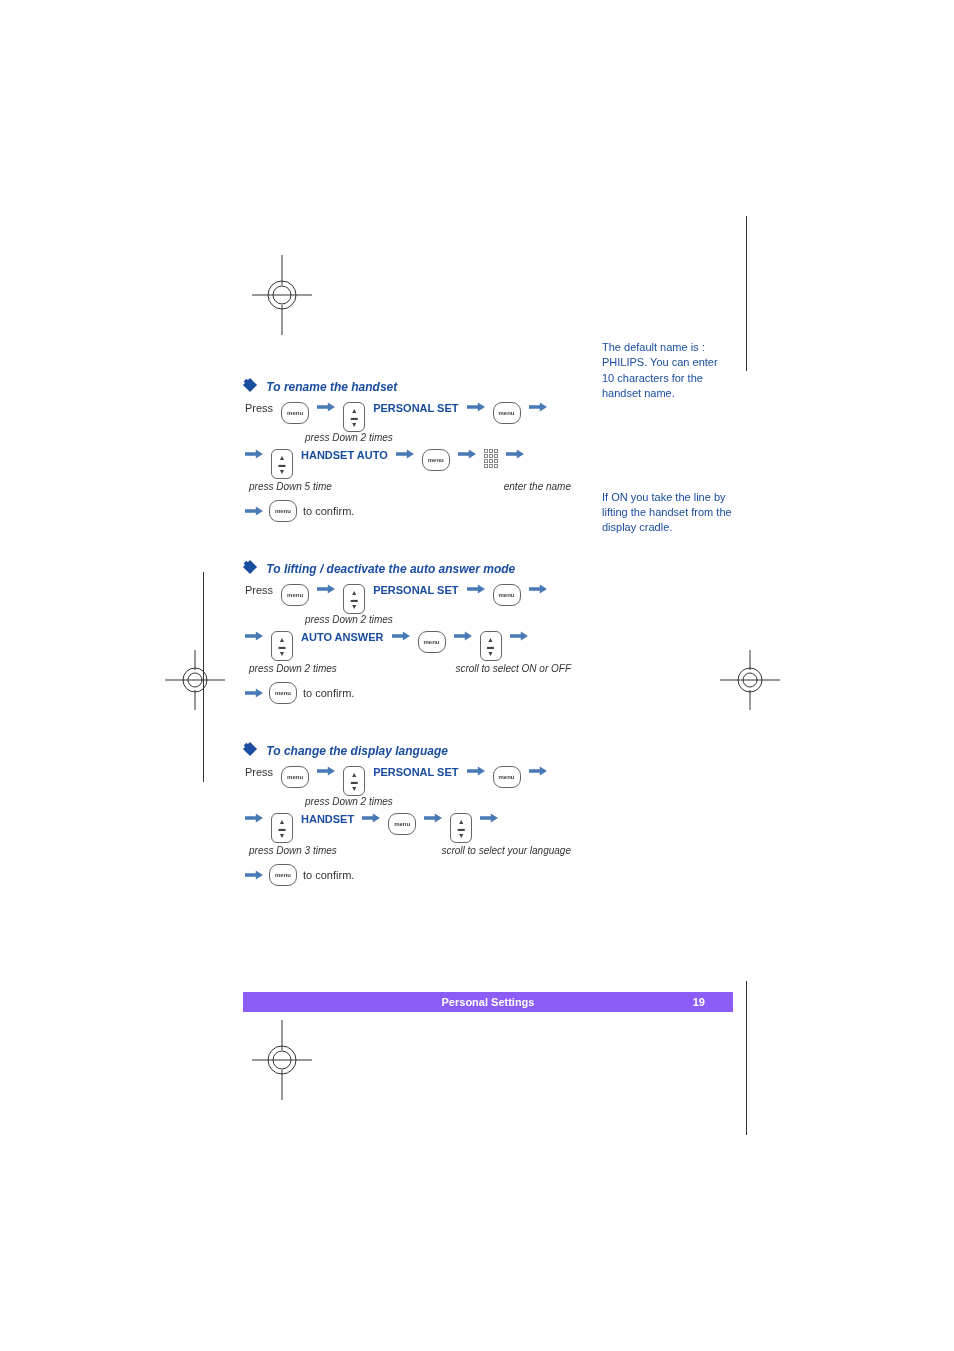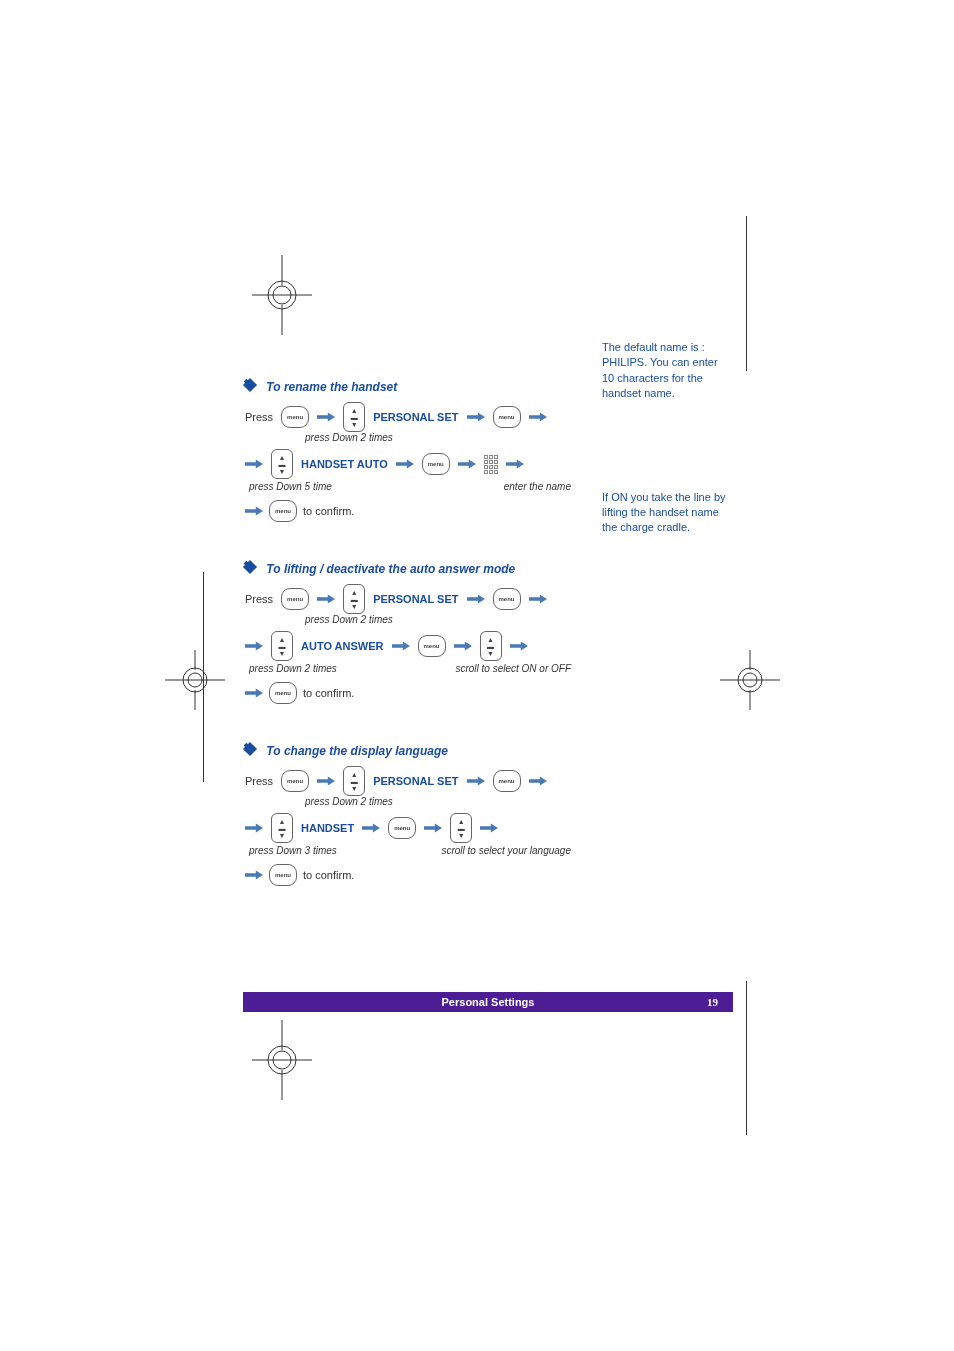--- a/index.html
+++ b/index.html
@@ -61,21 +61,20 @@
   .diamond::after{
     content:'';
     position:absolute;
     width:4px; height:4px;
     transform: rotate(0deg);
     background:#1a4da0;
     left:-2px; top:3px;
   }
   .step-row {
     display: flex;
-    align-items: center;
     flex-wrap: wrap;
     gap: 8px;
     font-size: 11px;
     color: #333;
     margin-bottom: 2px;
   }
   .subtext-row {
     display: flex;
     justify-content: space-between;
     font-size: 10px;
@@ -149,37 +148,36 @@
     font-size: 11px;
     color: #333;
     margin-bottom: 14px;
   }
   .footer-bar {
     position: absolute;
     left: 243px;
     top: 992px;
     width: 490px;
     height: 20px;
-    background: #4c1d95;
+    background: #8b5cf6;
     display: flex;
     align-items: center;
     justify-content: center;
   }
   .footer-bar .title {
     color: #fff;
     font-size: 11px;
     font-weight: bold;
   }
   .footer-bar .pagenum {
     position: absolute;
-    right: 15px;
+    right: 28px;
     color: #fff;
     font-size: 11px;
     font-weight: bold;
-    font-family: Liberation Serif, serif;
   }
   .press-text {
     font-size: 11px;
     color: #333;
   }
   .vline-left {
     position: absolute;
     left: 203px;
     top: 572px;
     width: 1px;
@@ -457,21 +455,21 @@
         <span class="btn-icon">menu</span>
         <span>to confirm.</span>
       </div>
     </div>
 
   </div>
 
   <div class="side-col">
     <div class="side-note">The default name is : PHILIPS. You can enter 10 characters for the handset name.</div>
     <div style="height:60px"></div>
-    <div class="side-note">If ON you take the line by lifting the handset name the charge cradle.</div>
+    <div class="side-note">If ON you take the line by lifting the handset from the display cradle.</div>
   </div>
 
   <div class="footer-bar">
     <span class="title">Personal Settings</span>
     <span class="pagenum">19</span>
   </div>
 
 </div>
 
 </body></html>

